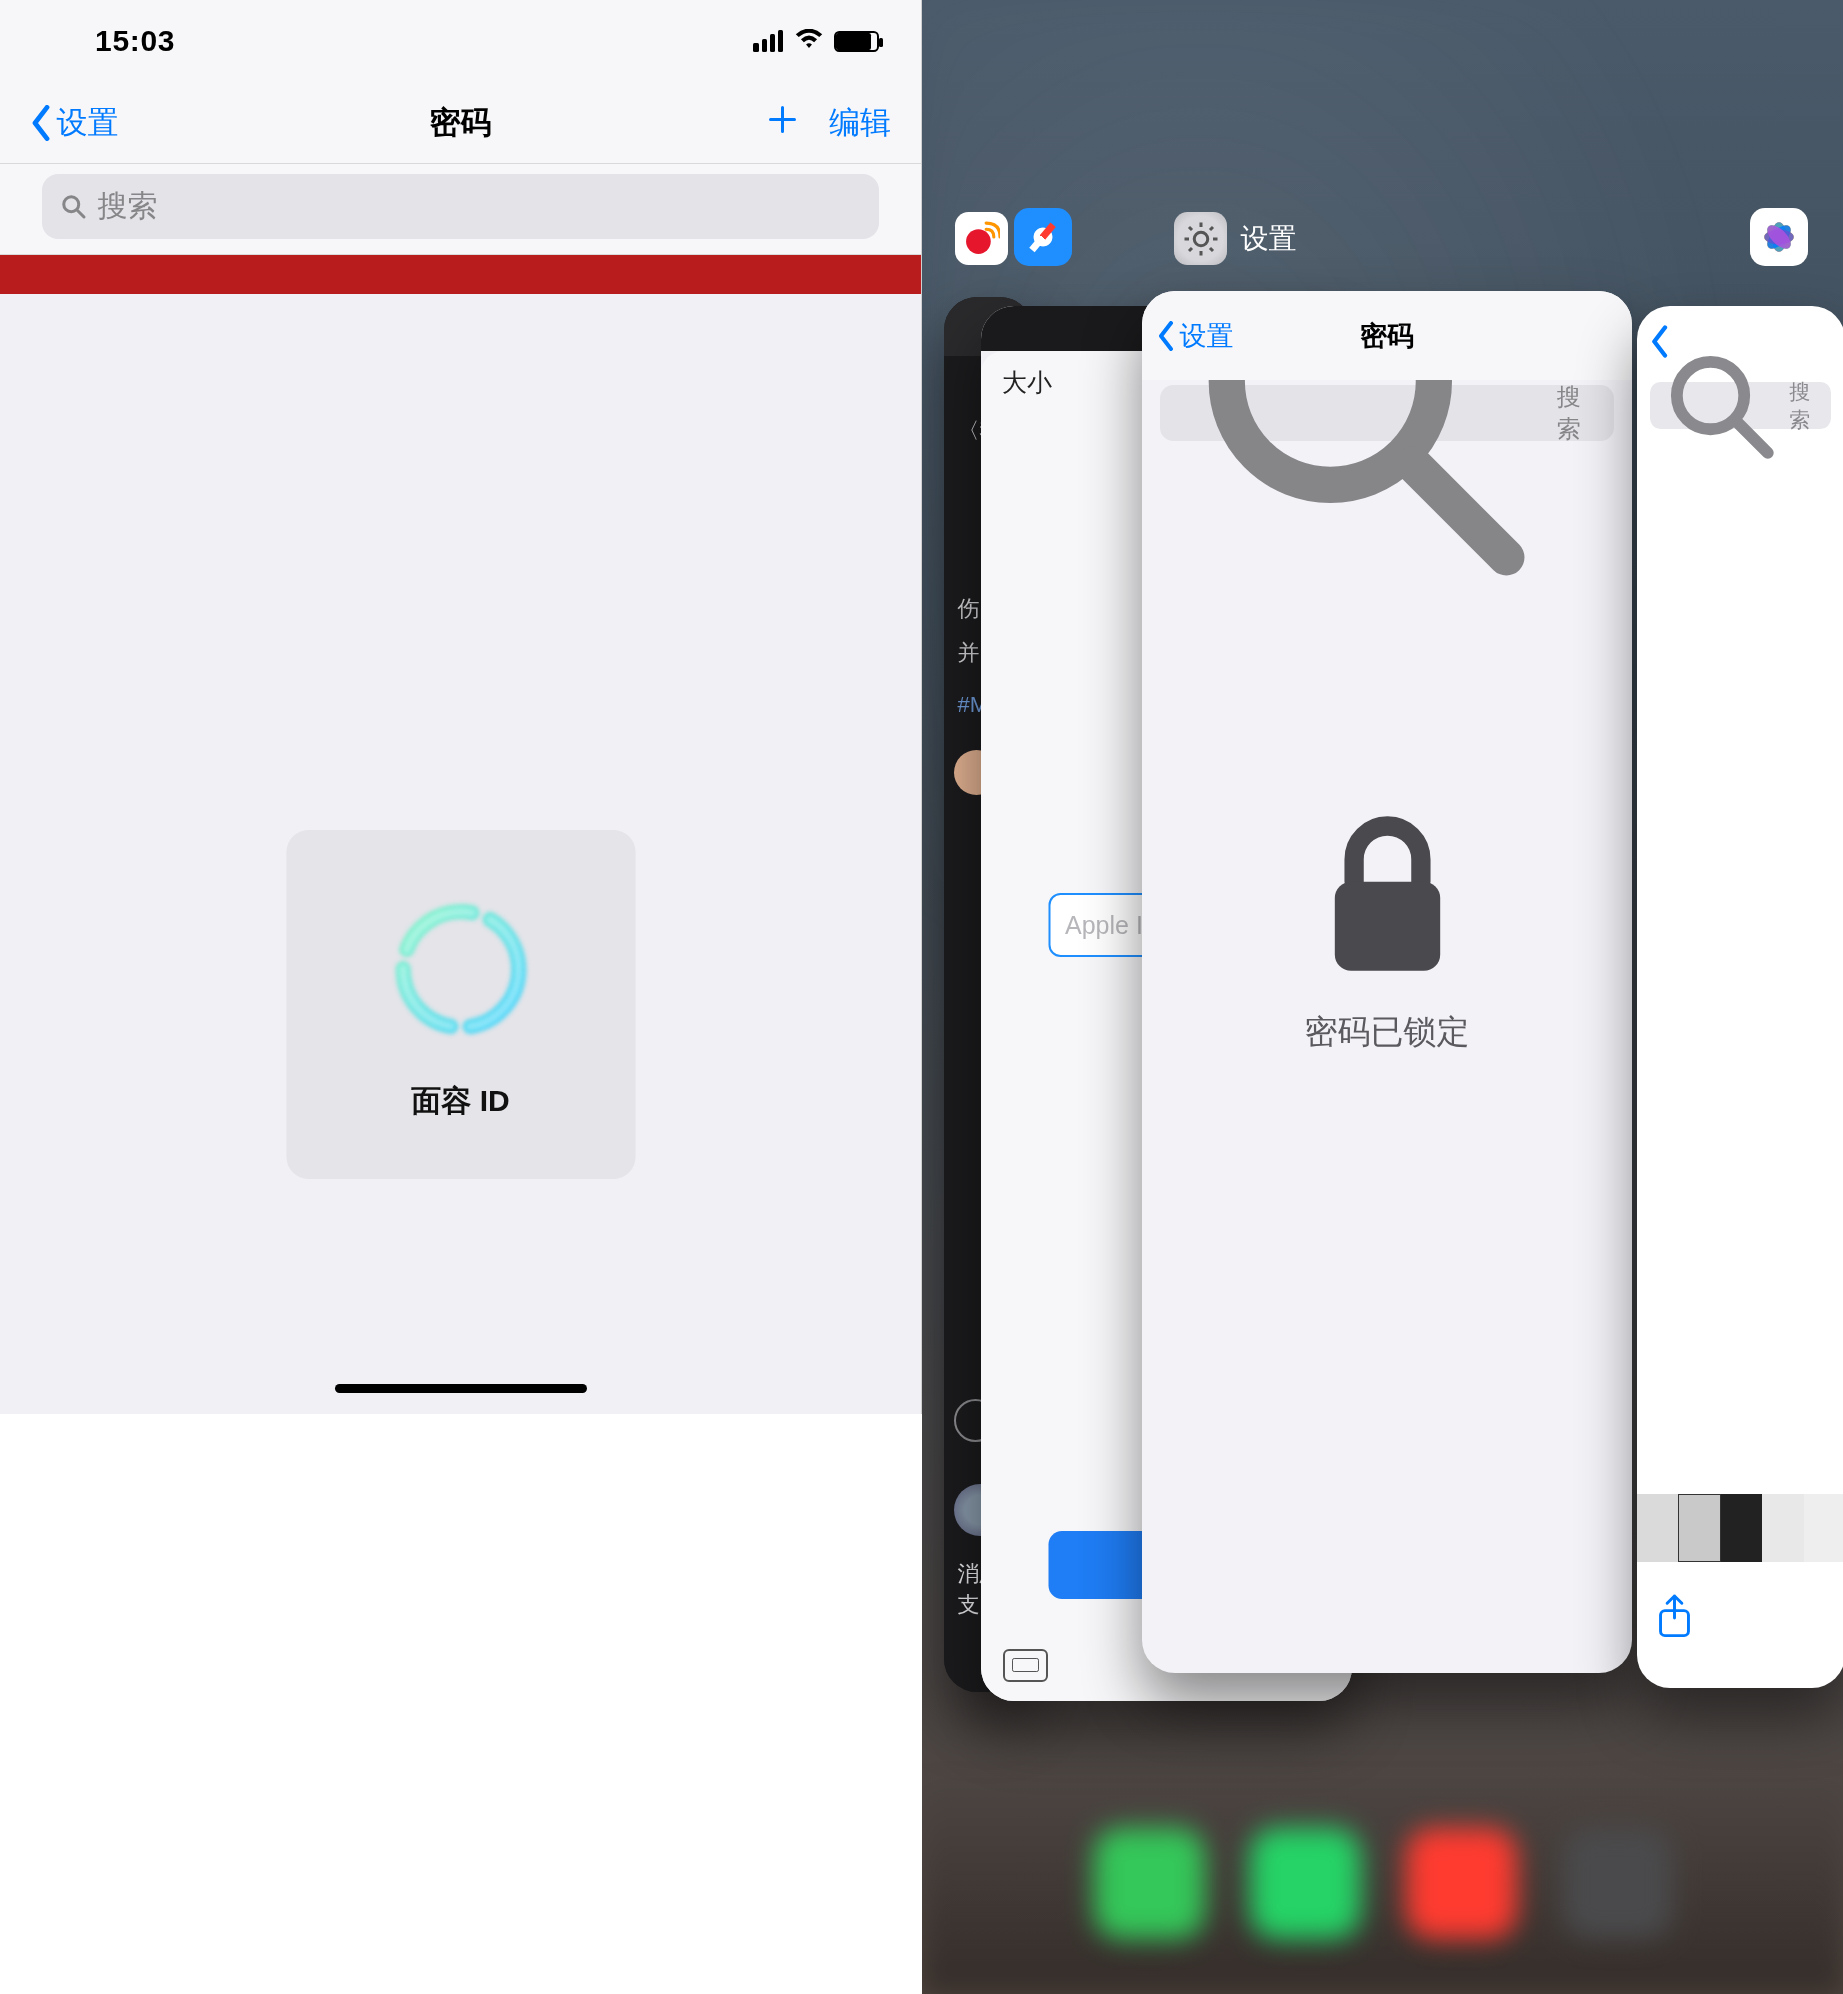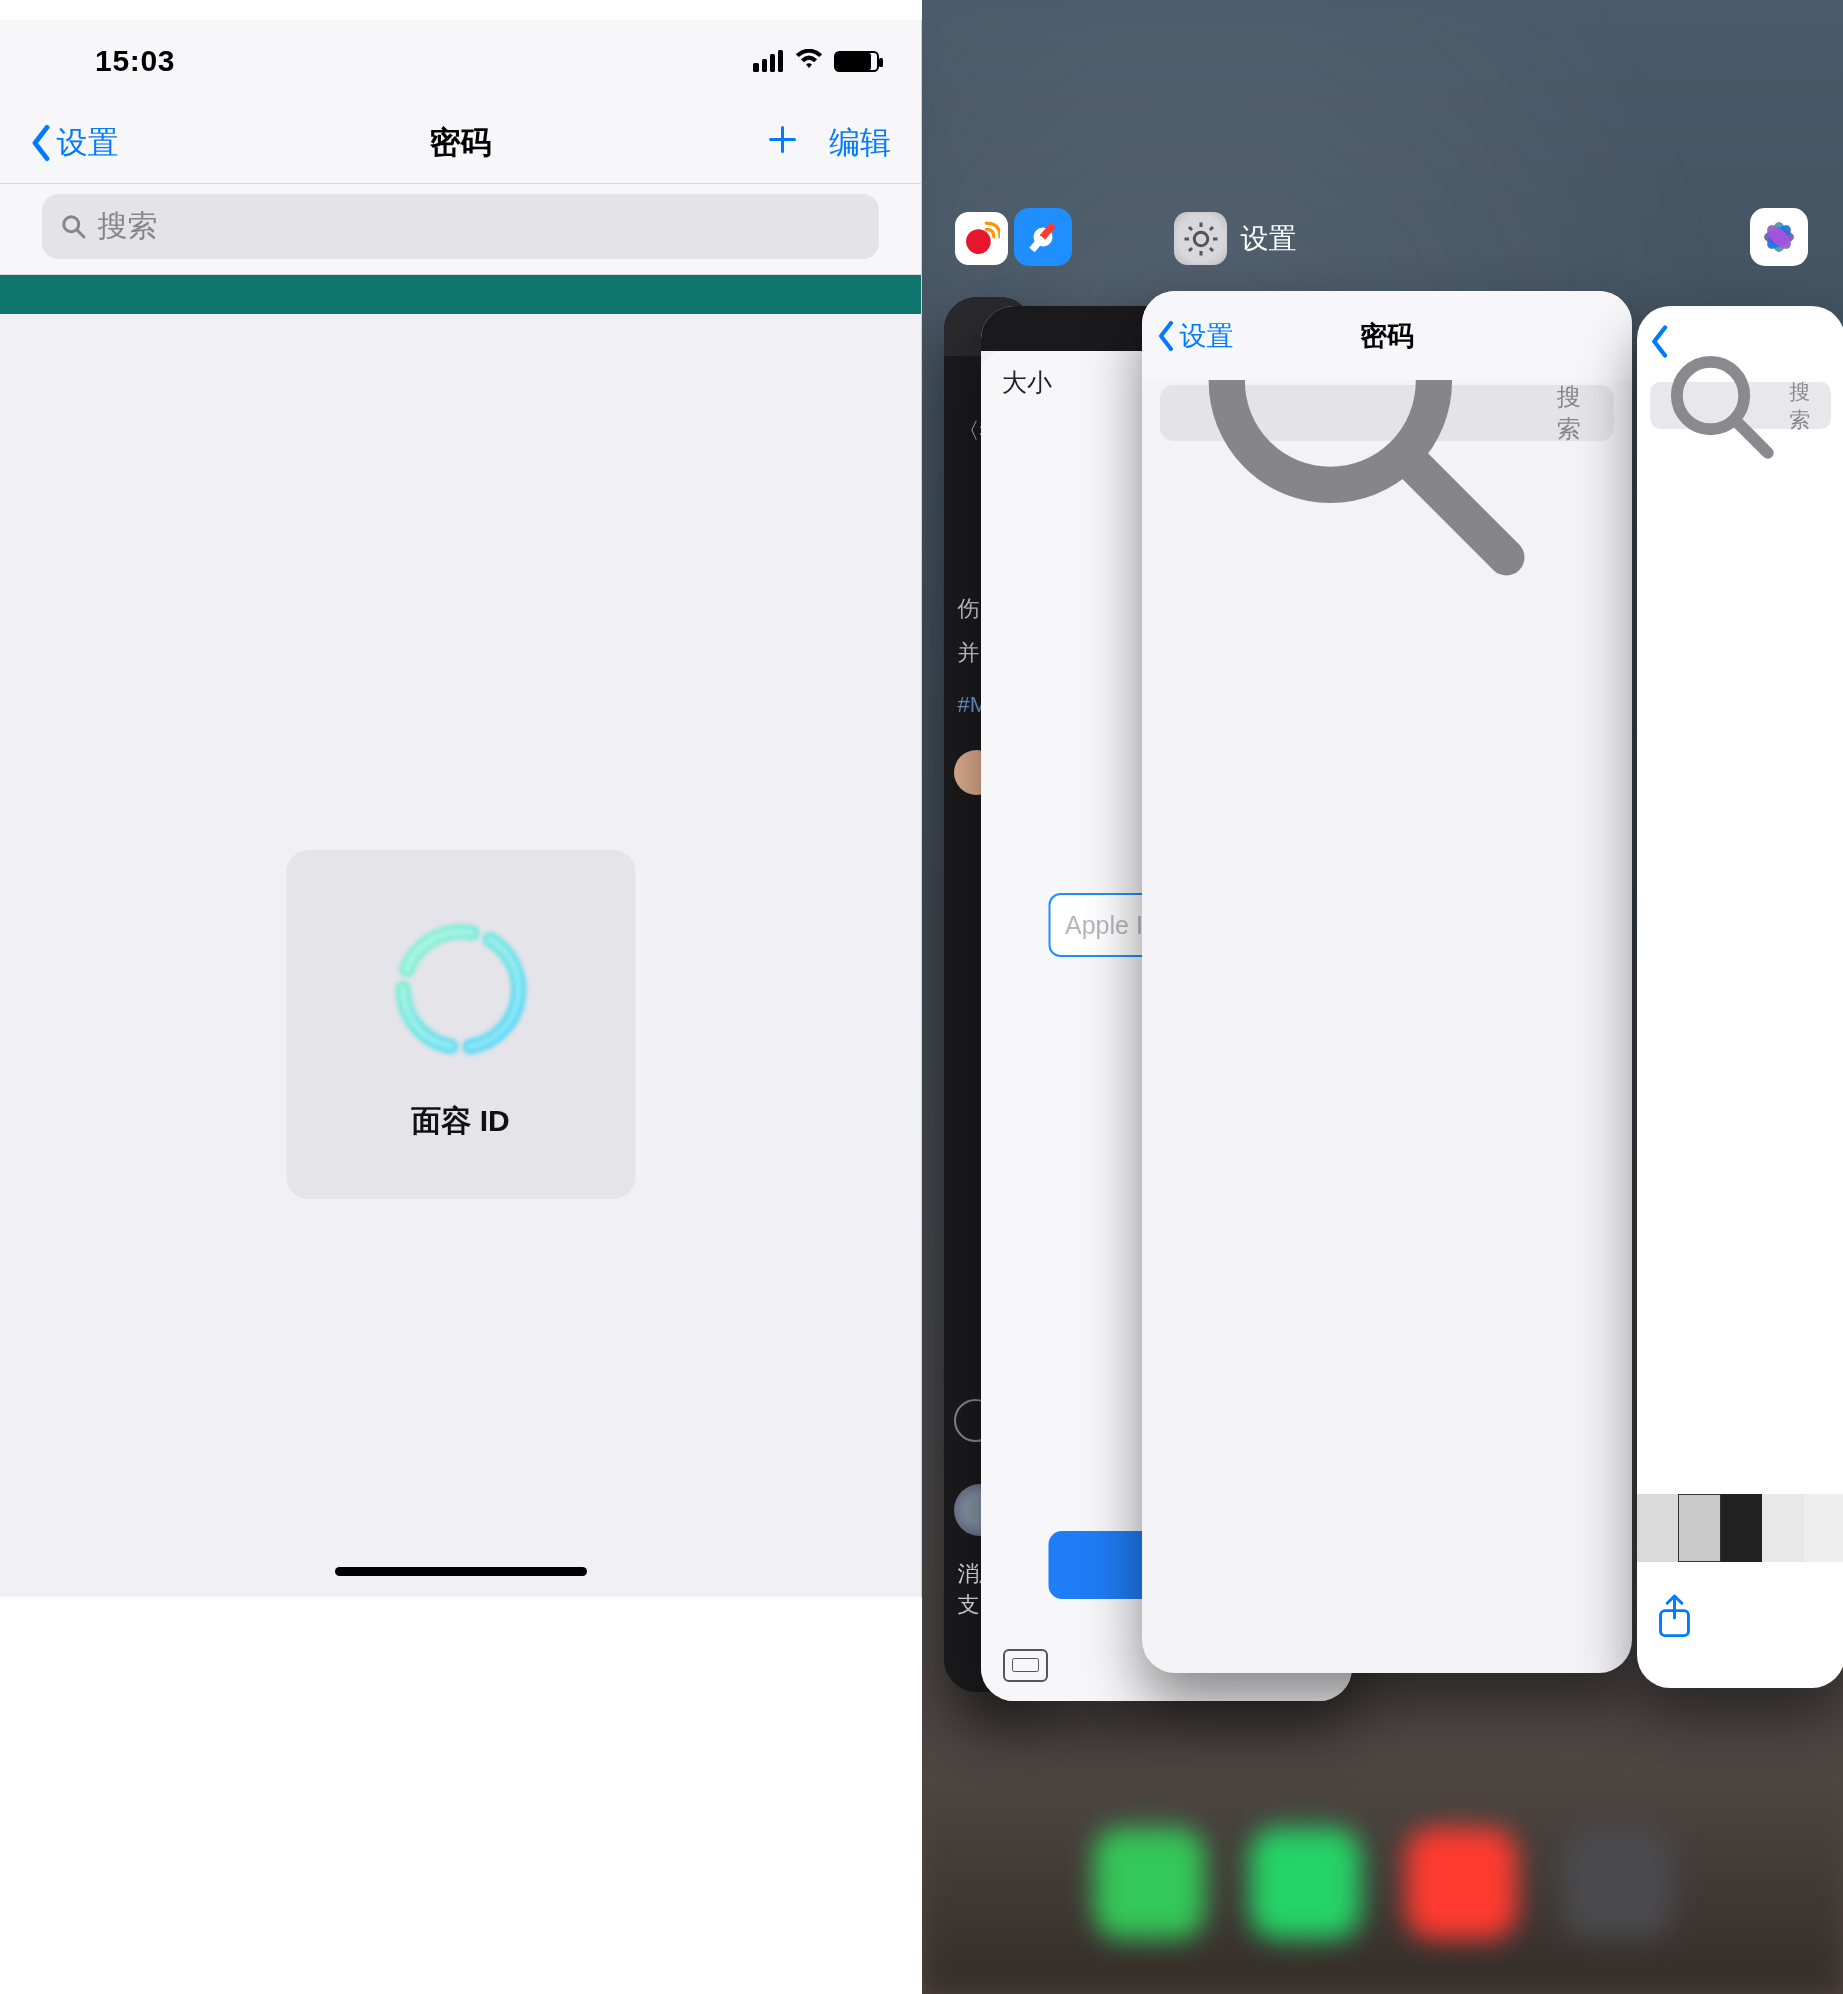--- a/index.html
+++ b/index.html
@@ -1,24 +1,23 @@
 <!DOCTYPE html>
 <html style="font-size:12px"><head>
 <meta charset="utf-8">
 <style>
   * { box-sizing: border-box; margin: 0; padding: 0; }
   html, body { width: 1844px; height: 1995px; font-family: -apple-system, "Helvetica Neue", Arial, sans-serif; }
   body { display: flex; }
 
   
   .left {
-    width: 922px; height: 1577px; position: relative;
-    background: #0f766e;
+    width: 922px; height: 1414px; position: relative;
+    background: #b91c1c;
     border-right: 1.5px solid #d0d0d0;
-    margin-top: 20px;
   }
   .statusbar {
     height: 82px; display: flex; align-items: center; justify-content: space-between;
     padding: 0 42px 0 42px; background: #f7f7f9;
   }
   .sb-time { font-size: 30px; font-weight: 700; letter-spacing: 0.7px; margin-left: 53px;}
   .sb-icons { display: flex; align-items: center; gap: 10.4px; }
   .sb-bars { display:flex; align-items:flex-end; gap:3px; }
   .sb-bars span { width:5.2px; background:#000; display:block; border-radius:1.5px; }
   .sb-bars span:nth-child(1){height:9px} .sb-bars span:nth-child(2){height:13.4px}
@@ -329,20 +328,27 @@
       </div>
       <div class="ttl" data-bind="right.switcher.cards.passwords.title">密码</div>
     </div>
     <div class="srch">
       <svg viewBox="0 0 36 36">
           <circle cx="15" cy="15" r="10" stroke="#868689" stroke-width="3.5" fill="none"></circle>
           <path d="M23 23 L32 32" stroke="#868689" stroke-width="3.5" stroke-linecap="round"></path>
         </svg>
       <span data-bind="right.switcher.cards.passwords.search_placeholder">搜索</span>
     </div>
+    <div class="lockwrap">
+      <svg viewBox="0 0 190 230">
+        <path d="M50 95 v-30 a45 45 0 0 1 90 0 v30" fill="none" stroke="#4a4a4e" stroke-width="26" stroke-linecap="round"></path>
+        <rect x="24" y="95" width="142" height="120" rx="22" fill="#4a4a4e"></rect>
+      </svg>
+      <div class="locktext" data-bind="right.switcher.cards.passwords.locked_text">密码已锁定</div>
+    </div>
   </div>
 
   <div class="card card4">
     <div class="nav">
       <span>
         <svg viewBox="0 0 18 30">
             <path d="M14 2 L4 15 L14 28" stroke="#007aff" stroke-width="4" fill="none" stroke-linecap="round" stroke-linejoin="round"></path>
           </svg>
       </span>
     </div>

